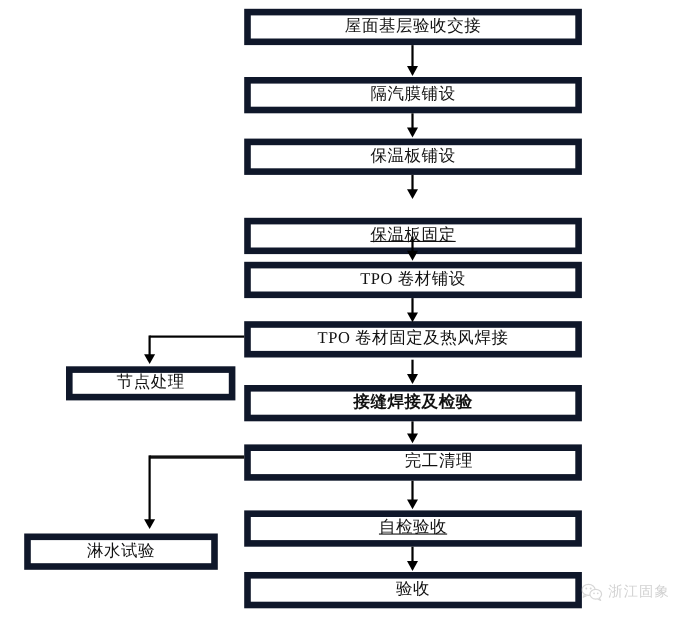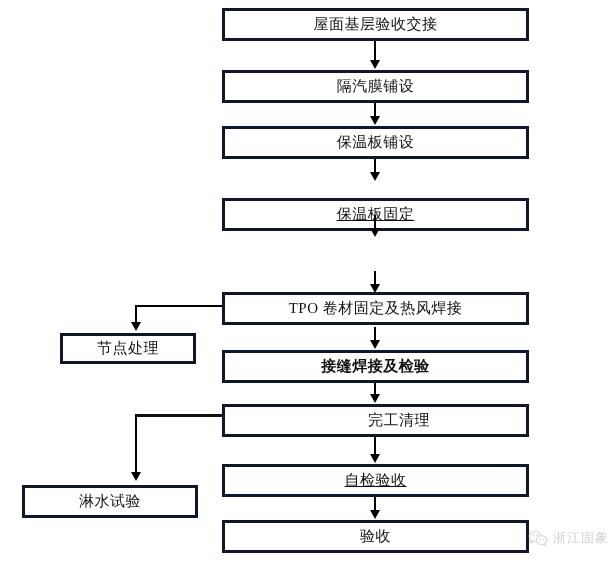--- a/index.html
+++ b/index.html
@@ -12,21 +12,21 @@
     width: 615px;
     height: 561px;
     background: #ffffff;
     font-family: "Liberation Serif", "DejaVu Serif", serif;
     overflow: hidden;
   }
   .node {
     position: absolute;
     box-sizing: border-box;
     background: #ffffff;
-    border: 3px solid #0f172a;
+    border: 6px solid #0f172a;
     display: flex;
     align-items: center;
     justify-content: center;
     color: #111111;
     font-size: 15px;
     letter-spacing: 0.5px;
     white-space: nowrap;
   }
   .node.main {
     left: 222px;
@@ -93,20 +93,23 @@
   </div>
 
   <div class="node main" style="top:126px;">
     <span class="node-label">保温板铺设</span>
   </div>
 
   <div class="node main" style="top:198px;text-decoration:underline;">
     <span class="node-label">保温板固定</span>
   </div>
 
+  <div class="node main" style="top:238px;">
+    <span class="node-label">TPO 卷材铺设</span>
+  </div>
 
   <div class="node main" style="top:292px;justify-content:center;">
     <span class="node-label">TPO 卷材固定及热风焊接</span>
   </div>
 
   <div class="node main" style="top:350px;font-weight:bold;">
     <span class="node-label">接缝焊接及检验</span>
   </div>
 
   <div class="node main" style="top:404px;padding-left:47px;">
@@ -114,21 +117,21 @@
   </div>
 
   <div class="node main" style="top:464px;text-decoration:underline;">
     <span class="node-label">自检验收</span>
   </div>
 
   <div class="node main" style="top:520px;">
     <span class="node-label">验收</span>
   </div>
 
-  <div class="node" style="left:60px; top:333px; width:136px; height:31px;">
+  <div class="node" style="left:60px; top:333px; width:154px; height:31px;">
     <span class="node-label">节点处理</span>
   </div>
 
   <div class="node" style="left:22px; top:485px; width:176px; height:33px;">
     <span class="node-label">淋水试验</span>
   </div>
 
   <div class="vline" style="left:374px; top:41px;  height:20px;"></div>
   <div class="arrowhead" style="left:370px; top:60px;"></div>
 

